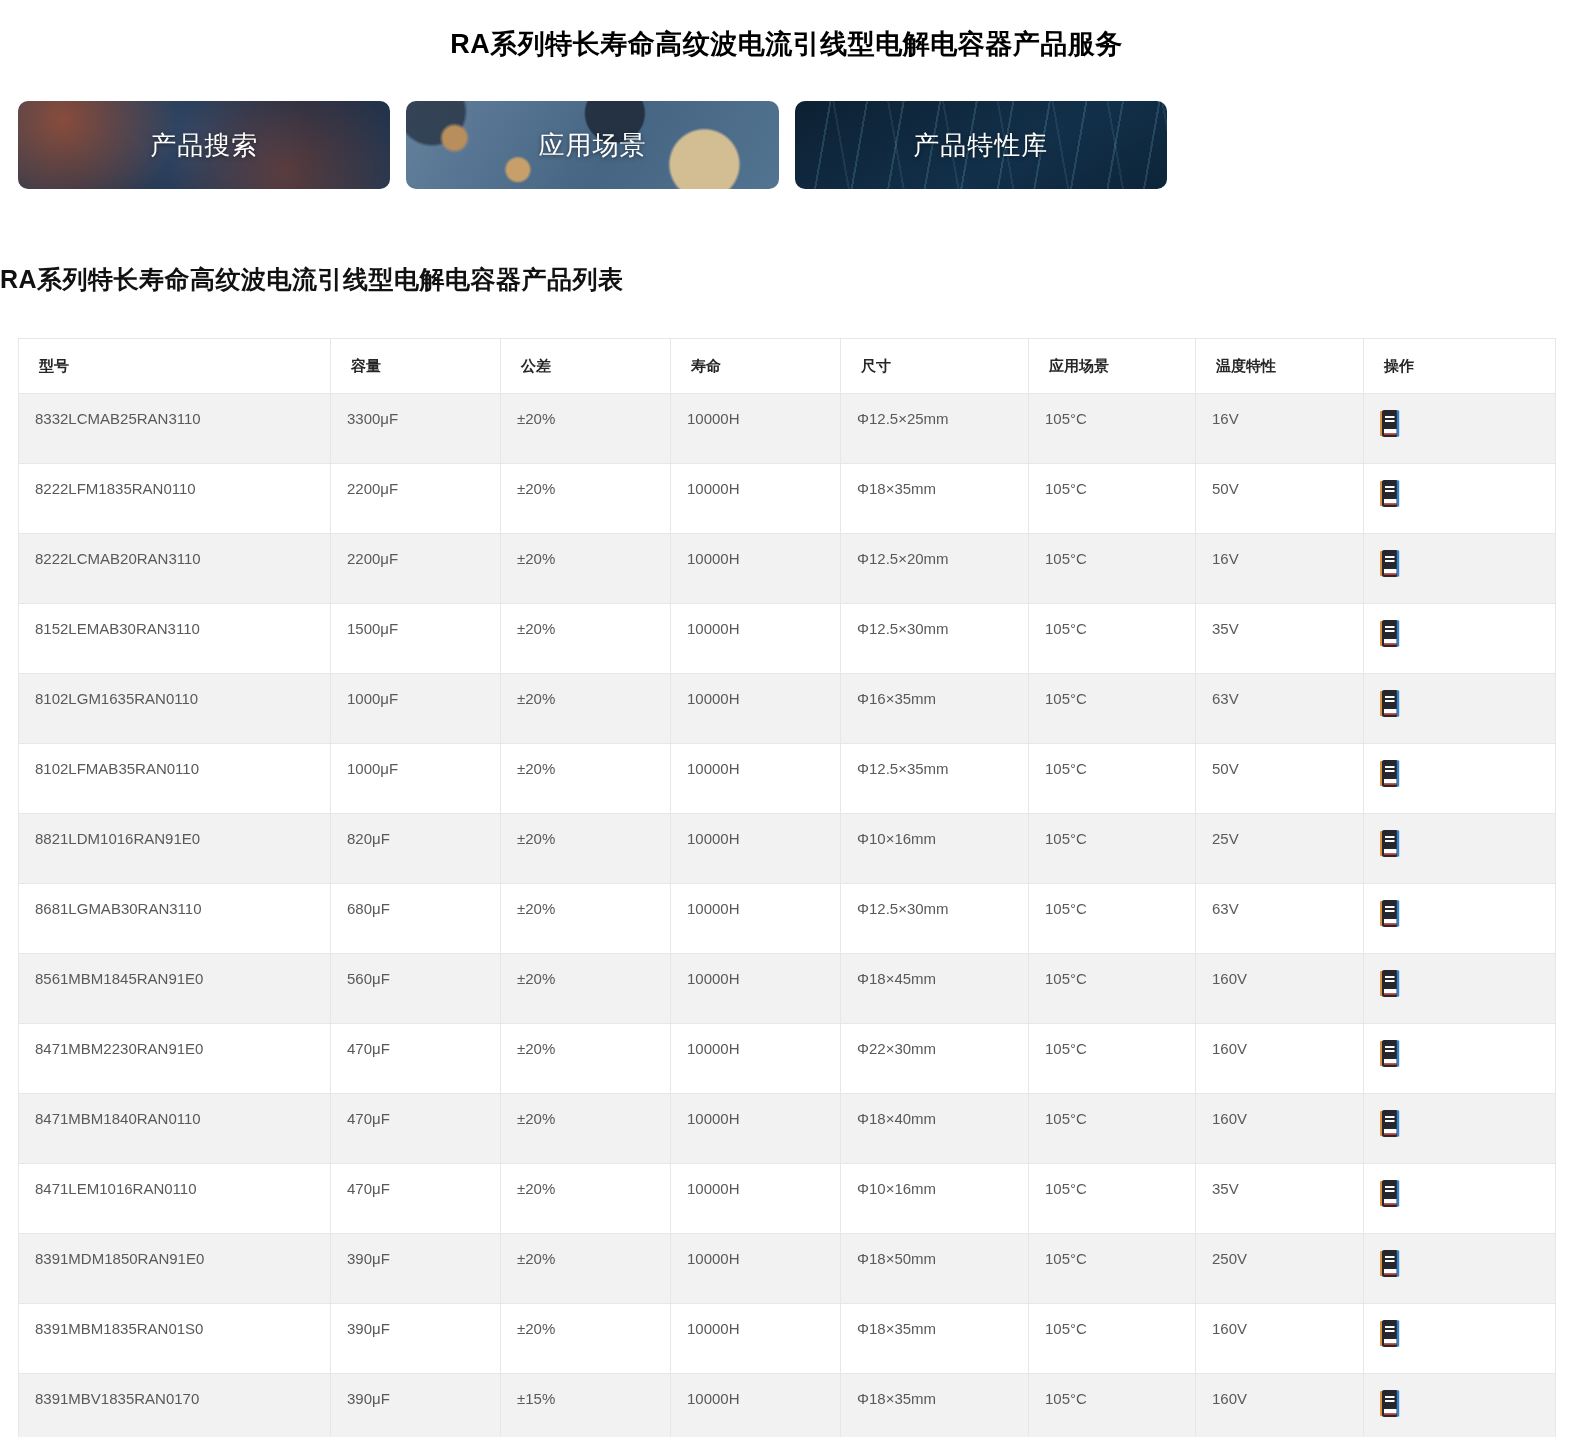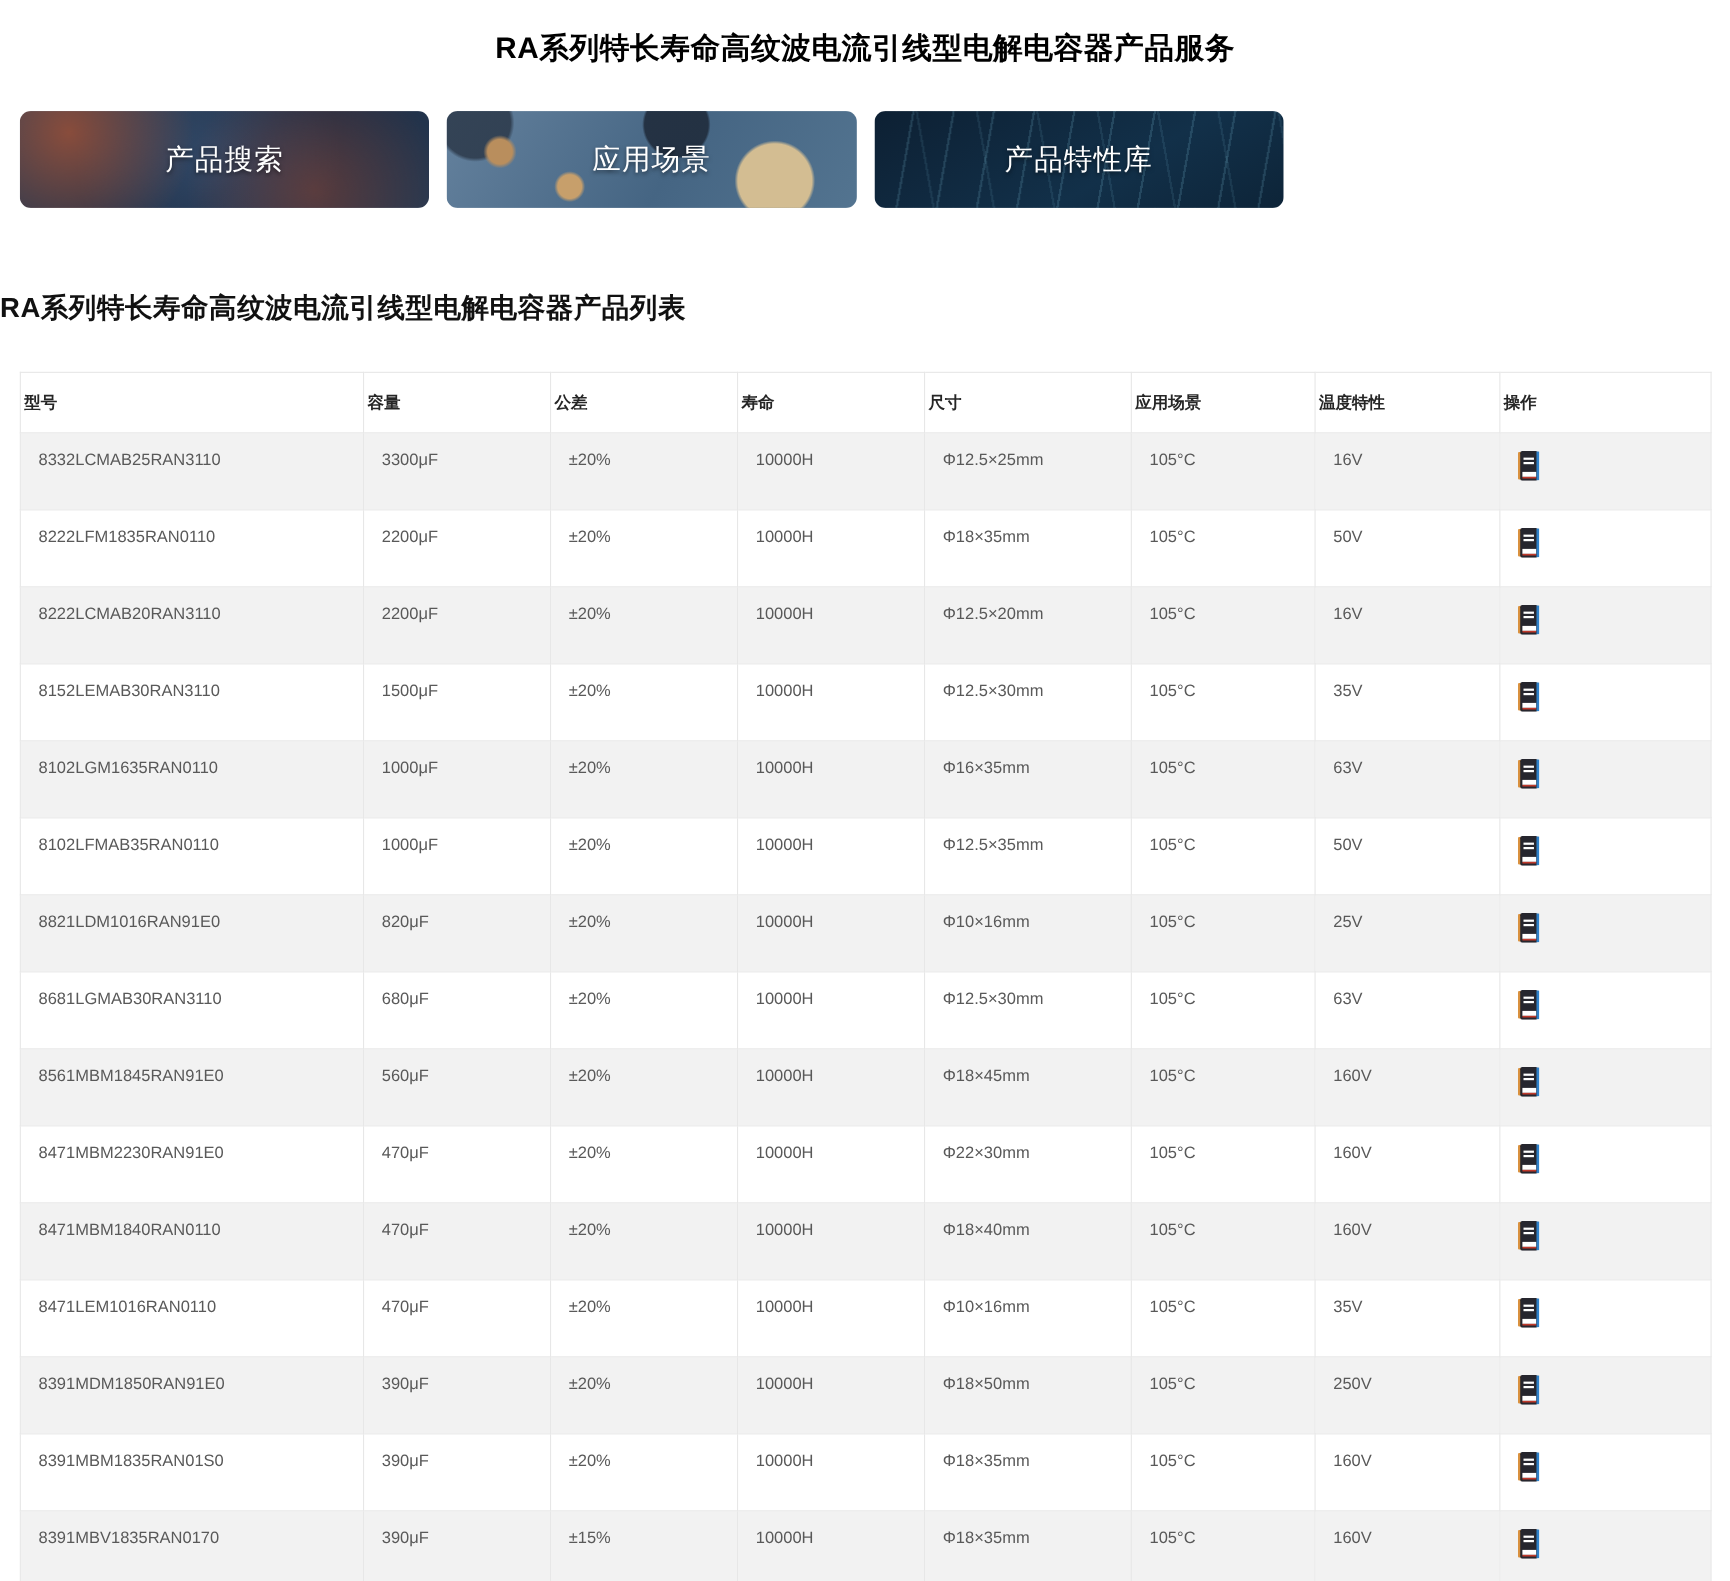--- a/index.html
+++ b/index.html
@@ -88,21 +88,21 @@
   }
   table.products th,
   table.products td{
     border:1px solid #e7e7e7;
     text-align:left;
     overflow:hidden;
     white-space:nowrap;
   }
   table.products th{
     height:54px;
-    padding:0 3px;
+    padding:0 20px;
     vertical-align:middle;
     font-weight:700;
     color:#262626;
     background:#fff;
   }
   table.products td{
     height:37px;          
     padding:16px 16px;
     vertical-align:top;
     color:#595959;

